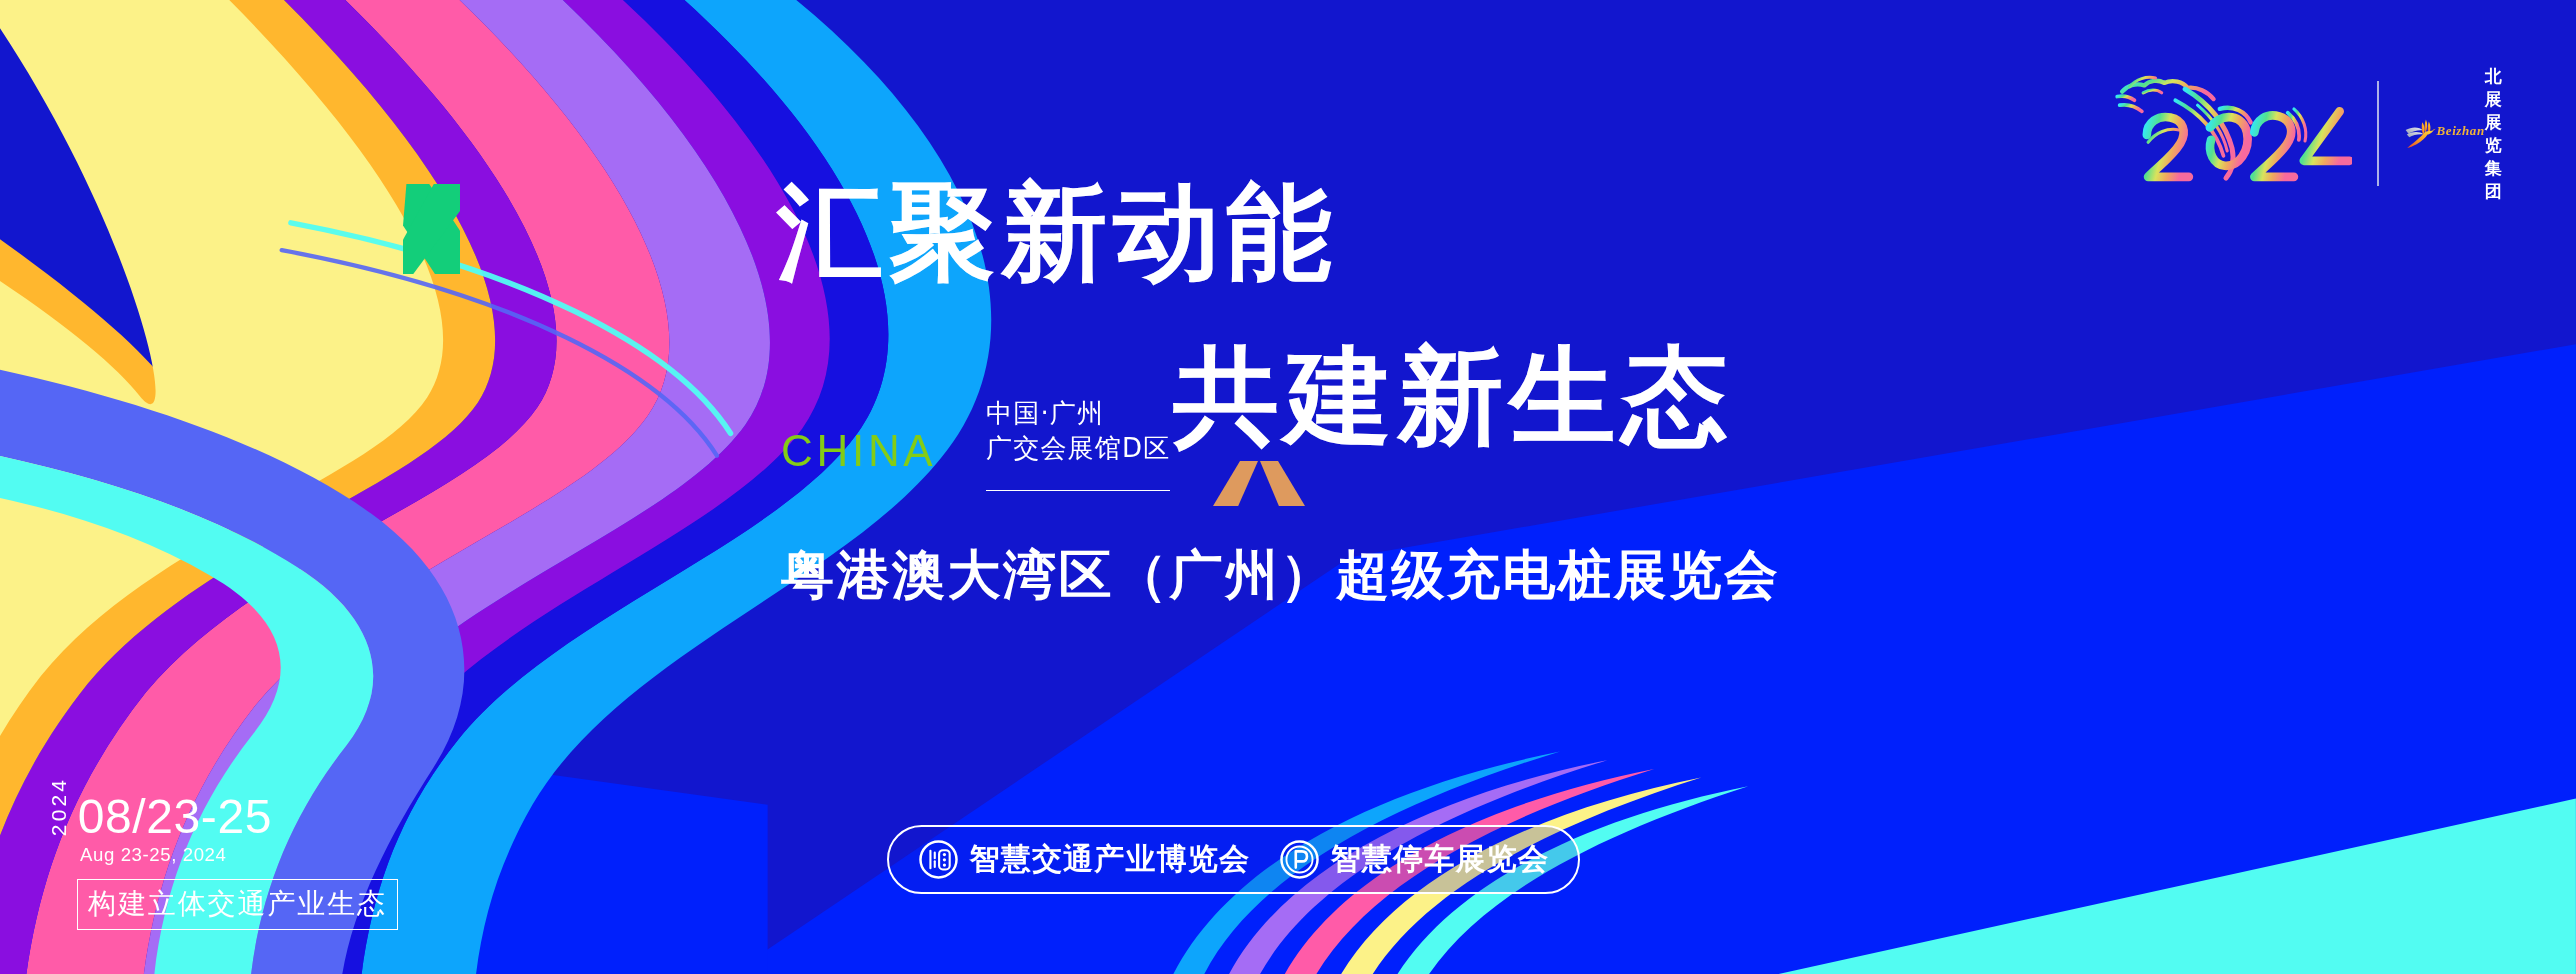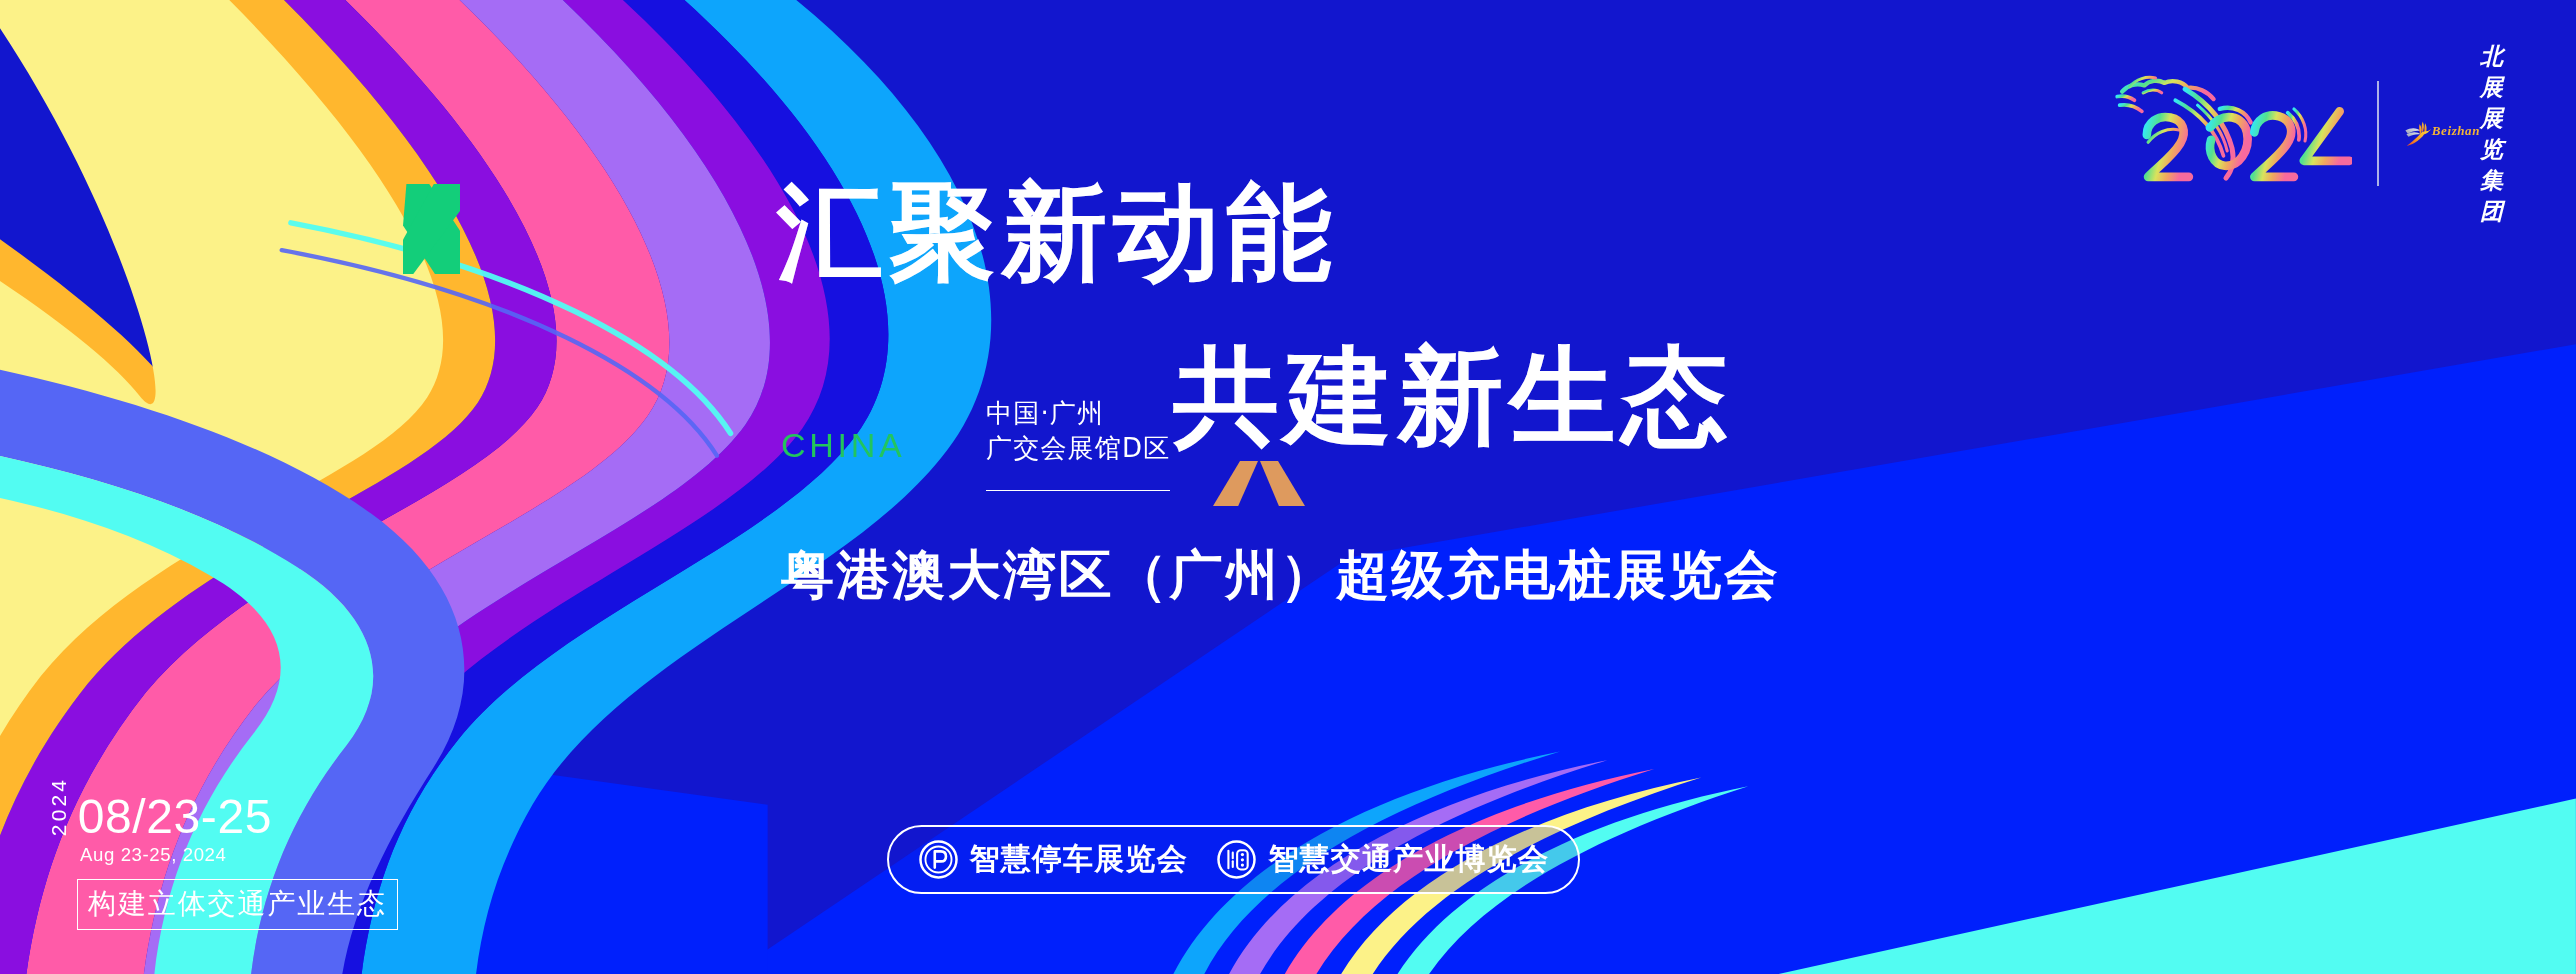--- a/index.html
+++ b/index.html
@@ -54,21 +54,21 @@
   .hl-accent-orange-r{
     position:absolute;left:1260px;top:461px;width:45px;height:45px;
     background:#DE9A5E;
     clip-path:polygon(0% 0%,40% 0%,100% 100%,42% 100%);
     z-index:7;
   }
 
   
   .china-word{
     position:absolute;left:781px;top:426px;
-    font-size:34px;color:#22c55e;letter-spacing:3.7px;
+    font-size:44px;color:#84cc16;letter-spacing:3.7px;
     font-weight:400;z-index:6;
     font-family:"Liberation Sans",sans-serif;
   }
   .venue{
     position:absolute;left:986px;top:396px;z-index:6;
   }
   .venue-city{
     font-size:26px;color:#ffffff;letter-spacing:1.2px;
     font-family:"DejaVu Sans",sans-serif;
     line-height:1.35;
@@ -151,23 +151,22 @@
   }
   .bz-bird{width:99px;height:93px;}
   .bz-script{
     font-family:"Liberation Serif","DejaVu Serif",serif;
     font-style:italic;font-weight:bold;
     font-size:13px;color:#F0B33A;letter-spacing:0.6px;
     margin-top:-3.7px;
   }
   .bz-cn{
     font-family:"DejaVu Sans",sans-serif;
-    font-size:23px;color:#ffffff;letter-spacing:1.9px;font-weight:bold;
+    font-size:17px;color:#ffffff;letter-spacing:1.9px;font-weight:bold;
     margin-top:1px;
-    font-style:italic;
   }
 </style>
 </head>
 <body>
 
 <div class="banner">
 
   <svg class="layer" viewBox="0 0 4161 1574" preserveAspectRatio="none" aria-hidden="true">
     <defs>
       <clipPath id="frameClip">
@@ -347,40 +346,40 @@
     </div>
     <div class="date-sub">Aug 23-25, 2024</div>
     <div class="slogan-box">构建立体交通产业生态</div>
   </div>
 
   <div class="pill">
 
     <div class="pill-item">
       <svg class="pill-icon" viewBox="0 0 66 66" aria-hidden="true">
         <circle cx="33" cy="33" r="29" fill="none" stroke="#ffffff" stroke-width="4"></circle>
-        <circle cx="33" cy="33" r="21" fill="none" stroke="#ffffff" stroke-width="3"></circle>
-        <path d="M 27 20 L 27 46 M 27 20 L 37 20 C 43 20 45 24 45 28 C 45 32 43 36 37 36 L 27 36" fill="none" stroke="#ffffff" stroke-width="4.2" stroke-linecap="round" stroke-linejoin="round"></path>
-      </svg>
-      <div class="pill-text">智慧停车展览会</div>
-    </div>
-
-    <div class="pill-item">
-      <svg class="pill-icon" viewBox="0 0 66 66" aria-hidden="true">
-        <circle cx="33" cy="33" r="29" fill="none" stroke="#ffffff" stroke-width="4"></circle>
         <line x1="20" y1="19" x2="20" y2="47" stroke="#ffffff" stroke-width="3.4" stroke-linecap="round"></line>
         <line x1="27" y1="22" x2="27" y2="31" stroke="#ffffff" stroke-width="3.4" stroke-linecap="round"></line>
         <line x1="27" y1="36" x2="27" y2="45" stroke="#ffffff" stroke-width="3.4" stroke-linecap="round"></line>
         <rect x="34" y="18" width="17" height="31" rx="6" fill="none" stroke="#ffffff" stroke-width="3.4"></rect>
         <circle cx="42.5" cy="25" r="2.6" fill="#ffffff"></circle>
         <circle cx="42.5" cy="33.5" r="2.6" fill="#ffffff"></circle>
         <circle cx="42.5" cy="42" r="2.6" fill="#ffffff"></circle>
       </svg>
       <div class="pill-text">智慧交通产业博览会</div>
     </div>
 
+    <div class="pill-item">
+      <svg class="pill-icon" viewBox="0 0 66 66" aria-hidden="true">
+        <circle cx="33" cy="33" r="29" fill="none" stroke="#ffffff" stroke-width="4"></circle>
+        <circle cx="33" cy="33" r="21" fill="none" stroke="#ffffff" stroke-width="3"></circle>
+        <path d="M 27 20 L 27 46 M 27 20 L 37 20 C 43 20 45 24 45 28 C 45 32 43 36 37 36 L 27 36" fill="none" stroke="#ffffff" stroke-width="4.2" stroke-linecap="round" stroke-linejoin="round"></path>
+      </svg>
+      <div class="pill-text">智慧停车展览会</div>
+    </div>
+
   </div>
 
   <div class="logo-area">
 
     <svg class="logo-2024" viewBox="0 0 390 210" aria-hidden="true">
       <g fill="none" stroke="url(#dragonGrad)" stroke-linecap="round" stroke-linejoin="round">
 
         <path d="M 18 38 C 26 28 40 24 54 28 C 62 20 76 18 86 24
                  C 100 18 116 22 124 32 C 140 30 156 38 166 50" stroke-width="7"></path>
         <path d="M 10 46 C 20 44 30 46 38 52" stroke-width="6"></path>

